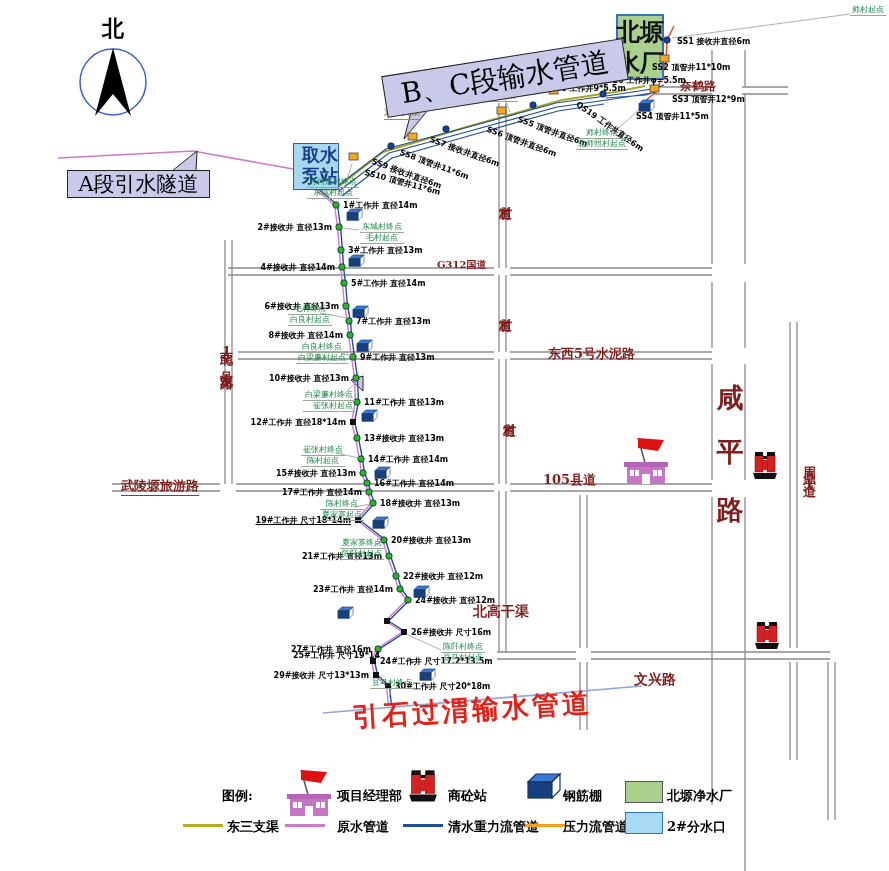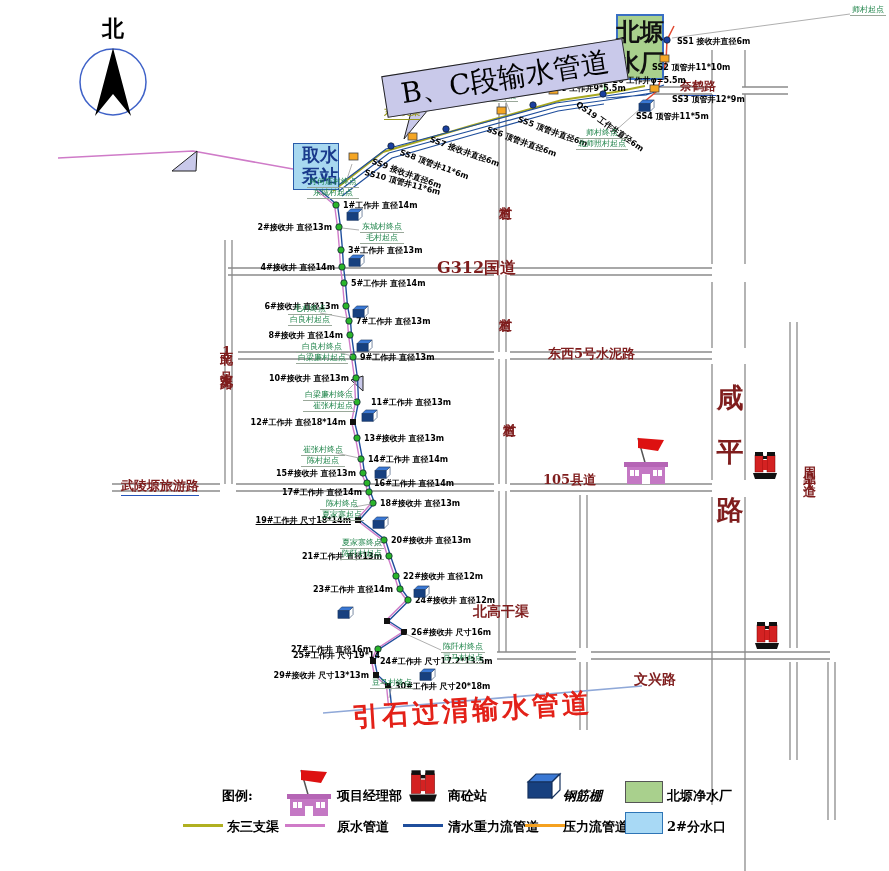--- a/index.html
+++ b/index.html
@@ -123,20 +123,21 @@
         <line x1="354" y1="507" x2="371" y2="504" stroke="#9a9a9a" stroke-width="0.8"></line>
         <line x1="374" y1="546" x2="382" y2="541" stroke="#9a9a9a" stroke-width="0.8"></line>
         <line x1="441" y1="650" x2="406" y2="634" stroke="#9a9a9a" stroke-width="0.8"></line>
         <line x1="392" y1="686" x2="389" y2="698" stroke="#9a9a9a" stroke-width="0.8"></line>
       </g>
   </svg>
 
   <div class="abs" style="left:102px;top:14px;font-size:22px;font-weight:bold;font-family:'DejaVu Serif',serif;">北</div>
 
   <div class="abs boxlbl" style="left:383px;top:57px;width:242px;height:40px;font-size:28px;line-height:40px;transform:rotate(-9deg);">B、C段输水管道</div>
+  <div class="abs boxlbl" style="left:67px;top:170px;width:141px;height:26px;font-size:21px;line-height:26px;">A段引水隧道</div>
 
   <div class="abs" style="left:293px;top:143px;width:44px;height:45px;background:#a8d8f0;border:1.5px solid #2a5caa;
               text-align:right;font-family:'DejaVu Serif',serif;font-weight:bold;color:#1a3a8c;
               font-size:18px;line-height:21px;z-index:4;">
     <span style="display:block;">取水</span>
     <span style="display:block;">泵站</span>
   </div>
 
   <div class="abs" style="left:592px;top:16px;width:71px;text-align:center;font-family:'DejaVu Serif',serif;
               font-weight:bold;color:#111;font-size:24px;line-height:31px;z-index:4;">
@@ -144,21 +145,21 @@
     <span style="display:block;">净水厂</span>
   </div>
 
   <div class="abs" style="left:352px;top:692px;font-size:27px;font-weight:bold;color:#e32118;letter-spacing:3px;
               font-family:'DejaVu Serif',serif;transform:rotate(-3.5deg);z-index:4;">引石过渭输水管道</div>
 
   <div class="abs" style="left:384px;top:106px;font-size:9px;font-weight:bold;color:#9a9a20;
               border-bottom:1px solid #9a9a20;z-index:4;">东三支渠</div>
 
   <div id="gen-labels">
-      <div class="abs road-lbl" style="left: 437px; top: 258px; font-size: 16px;">G312国道</div>
+      <div class="abs road-lbl" style="left: 437px; top: 258px; font-size: 10px;">G312国道</div>
       <div class="abs road-lbl v" style="left: 496px; top: 196px; font-size: 13px;">村道</div>
       <div class="abs road-lbl v" style="left: 496px; top: 308px; font-size: 13px;">村道</div>
       <div class="abs road-lbl v" style="left: 500px; top: 413px; font-size: 13px;">村道</div>
       <div class="abs road-lbl" style="left: 548px; top: 345px; font-size: 13px;">东西5号水泥路</div>
       <div class="abs road-lbl" style="left: 543px; top: 471px; font-size: 13px;">105县道</div>
       <div class="abs road-lbl underl" style="left: 121px; top: 477px; font-size: 13px;">武陵塬旅游路</div>
       <div class="abs road-lbl v" style="left: 217px; top: 340px; font-size: 13px; letter-spacing: 2px;">南北1号水泥路</div>
       <div class="abs road-lbl v" style="left: 712px; top: 362px; font-size: 27px; letter-spacing: 56px;">咸平路</div>
       <div class="abs road-lbl v" style="left: 800px; top: 456px; font-size: 13px; letter-spacing: 6px;">周鼎大道</div>
       <div class="abs road-lbl" style="left: 634px; top: 671px; font-size: 14px;">文兴路</div>
@@ -167,21 +168,21 @@
       <div class="abs wlbl" style="top: 200px; left: 343px;">1#工作井 直径14m</div>
       <div class="abs wlbl" style="top: 222px; right: 557px;">2#接收井 直径13m</div>
       <div class="abs wlbl" style="top: 245px; left: 348px;">3#工作井 直径13m</div>
       <div class="abs wlbl" style="top: 262px; right: 554px; margin-left: 28px;">4#接收井 直径14m</div>
       <div class="abs wlbl" style="top: 278px; left: 351px;">5#工作井 直径14m</div>
       <div class="abs wlbl" style="top: 301px; right: 550px;">6#接收井 直径13m</div>
       <div class="abs wlbl" style="top: 316px; left: 356px;">7#工作井 直径13m</div>
       <div class="abs wlbl" style="top: 330px; right: 546px;">8#接收井 直径14m</div>
       <div class="abs wlbl" style="top: 352px; left: 360px;">9#工作井 直径13m</div>
       <div class="abs wlbl" style="top: 373px; right: 540px;">10#接收井 直径13m</div>
-      <div class="abs wlbl" style="top: 397px; left: 364px; margin-left: 7px;">11#工作井 直径13m</div>
+      <div class="abs wlbl" style="top: 397px; left: 364px;">11#工作井 直径13m</div>
       <div class="abs wlbl" style="top: 417px; right: 543px;">12#工作井 直径18*14m</div>
       <div class="abs wlbl" style="top: 433px; left: 364px;">13#接收井 直径13m</div>
       <div class="abs wlbl" style="top: 454px; left: 368px;">14#工作井 直径14m</div>
       <div class="abs wlbl" style="top: 468px; right: 533px;">15#接收井 直径13m</div>
       <div class="abs wlbl" style="top: 478px; left: 374px;">16#工作井 直径14m</div>
       <div class="abs wlbl" style="top: 487px; right: 527px;">17#工作井 直径14m</div>
       <div class="abs wlbl" style="top: 498px; left: 380px;">18#接收井 直径13m</div>
       <div class="abs wlbl" style="top: 515px; right: 538px; text-decoration: underline;">19#工作井 尺寸18*14m</div>
       <div class="abs wlbl" style="top: 535px; left: 391px;">20#接收井 直径13m</div>
       <div class="abs wlbl" style="top: 551px; right: 507px;">21#工作井 直径13m</div>
@@ -364,21 +365,21 @@
           <rect x="15" y="2" width="8" height="4" fill="#111"></rect>
    <rect x="11" y="10" width="4" height="10" fill="#d42222"></rect>
           <rect x="11" y="6" width="4" height="3" fill="#111"></rect>
         </svg></div>
       <div class="abs legend-lbl" style="left: 448px; top: 787px;">商砼站</div>
       <div class="abs" style="left: 526px; top: 772px; z-index: 5;"><svg width="36" height="28" viewBox="0 0 18 14" xmlns="http://www.w3.org/2000/svg">
    <polygon points="1,5 5,1 17,1 13,5" fill="#3a78d4" stroke="#16335f" stroke-width="0.6"></polygon>
    <rect x="1" y="5" width="12" height="8" fill="#17407f" stroke="#16335f" stroke-width="0.6"></rect>
    <polygon points="13,5 17,1 17,9 13,13" fill="#fff" stroke="#16335f" stroke-width="0.6"></polygon>
         </svg></div>
-      <div class="abs legend-lbl" style="left: 563px; top: 787px; font-style: italic;">钢筋棚</div>
+      <div class="abs legend-lbl" style="left: 563px; top: 787px;">钢筋棚</div>
       <div class="abs " style="left: 625px; top: 781px; width: 36px; height: 20px; background: rgb(169, 208, 141); border: 1px solid rgb(85, 85, 85); z-index: 3;"></div>
       <div class="abs legend-lbl" style="left: 667px; top: 787px;">北塬净水厂</div>
       <div class="abs legend-line" style="left: 183px; top: 824px; background: rgb(176, 176, 32);"></div>
       <div class="abs legend-lbl" style="left: 227px; top: 818px;">东三支渠</div>
       <div class="abs legend-line" style="left: 285px; top: 824px; background: rgb(207, 123, 200);"></div>
       <div class="abs legend-lbl" style="left: 337px; top: 818px;">原水管道</div>
       <div class="abs legend-line" style="left: 403px; top: 824px; background: rgb(31, 78, 156);"></div>
       <div class="abs legend-lbl" style="left: 448px; top: 818px;">清水重力流管道</div>
       <div class="abs legend-line" style="left: 525px; top: 824px; background: rgb(245, 161, 31);"></div>
       <div class="abs legend-lbl" style="left: 563px; top: 818px;">压力流管道</div>

